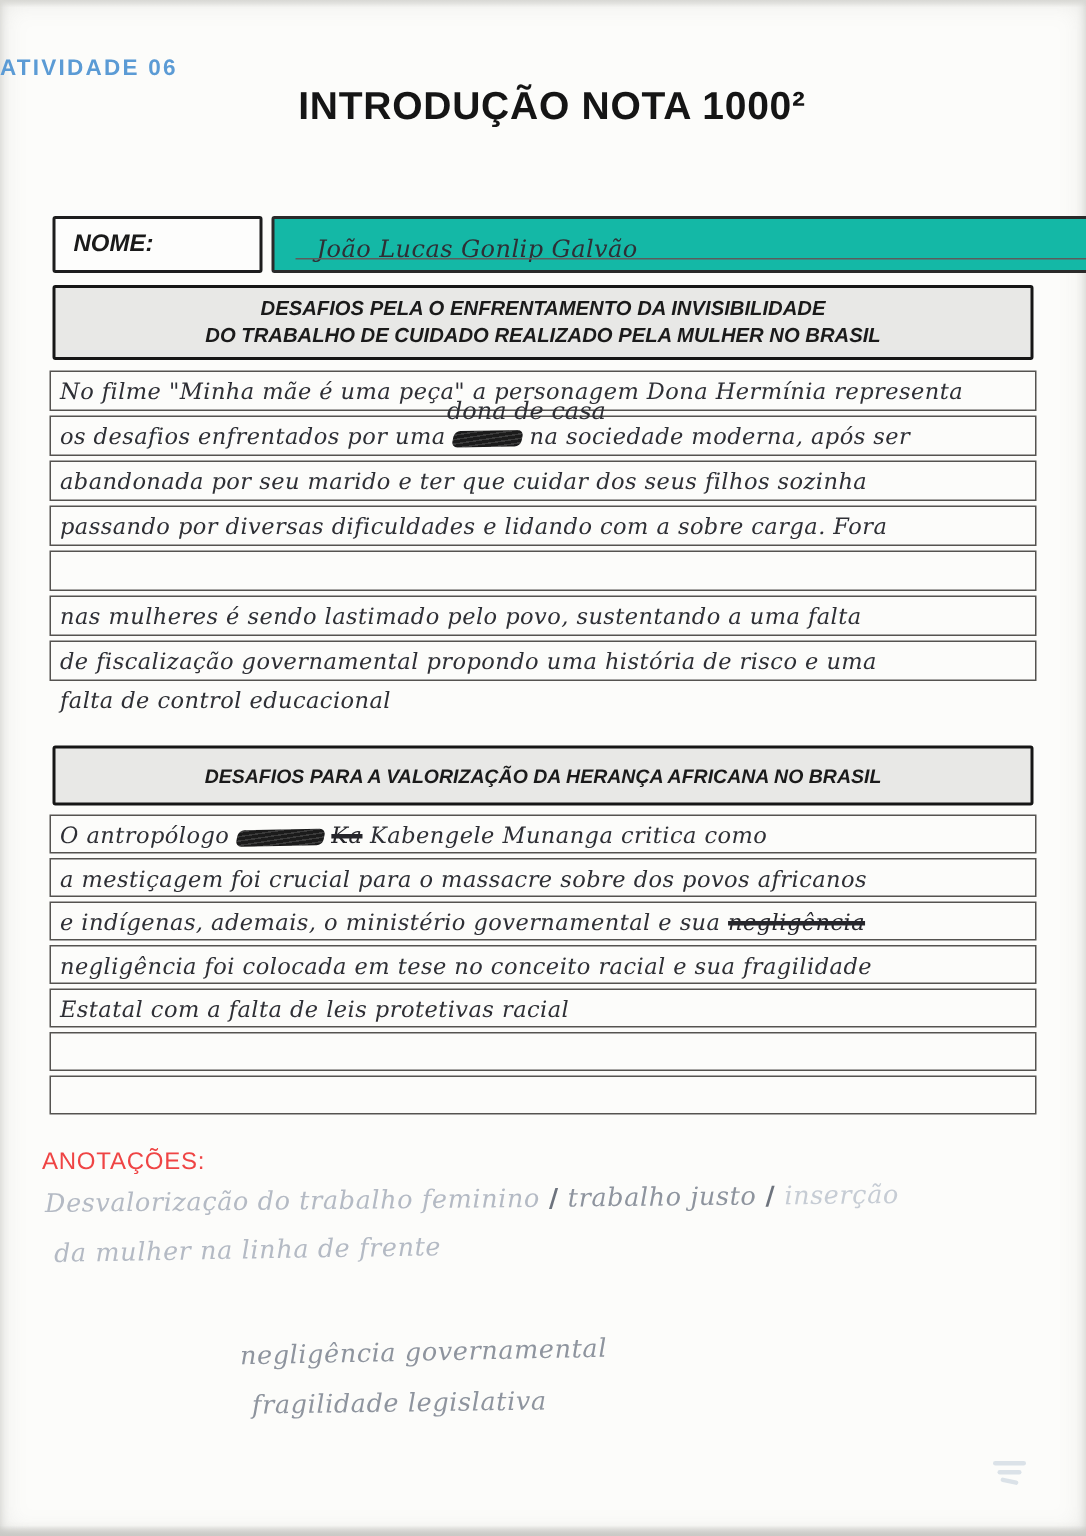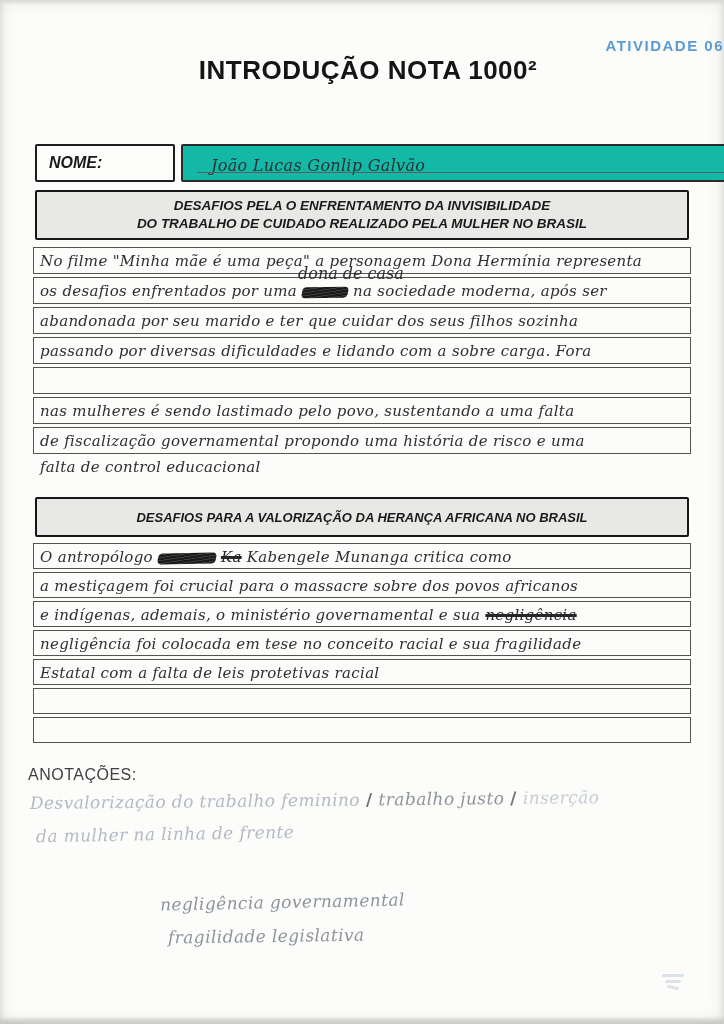--- a/index.html
+++ b/index.html
@@ -6,21 +6,21 @@
   html,body { width:724px; height:1024px; }
   body { font-family:"Liberation Sans", sans-serif; background:#e9e9e7; }
   .page {
     position:relative; width:724px; height:1024px; background:#fcfcfa;
     overflow:hidden;
     box-shadow: inset 0 0 18px rgba(120,120,115,.18), inset 0 -3px 6px rgba(100,100,95,.25);
   }
   .scan-edge-top { position:absolute; left:0; top:0; width:100%; height:5px; background:linear-gradient(#d8d8d4, rgba(216,216,212,0)); }
   .scan-edge-bottom { position:absolute; left:0; bottom:0; width:100%; height:7px; background:linear-gradient(rgba(200,200,196,0), #c9c9c5); }
 
-  .activity-label { position:absolute; top:37px; left:0; width:100%; text-align:right;
+  .activity-label { position:absolute; top:37px; left:0; width:100%; text-align:left;
     font-weight:bold; font-size:15px; letter-spacing:1.5px; color:#5b9bd5; }
   .page-title { position:absolute; top:55px; left:0; width:100%; text-align:center;
     font-weight:bold; font-size:26px; letter-spacing:.5px; color:#151515;padding-left:12px; }
 
   .name-label-box { position:absolute; left:35px; top:144px; width:140px; height:38px;
     border:2px solid #1d1d1d; border-radius:2px; display:flex; align-items:center; padding-left:12px;
     font-weight:bold; font-style:italic; font-size:16px; color:#1a1a1a; background:#fdfdfc; }
   .name-value-box { position:absolute; left:181px; top:144px; width:564px; height:38px;
     border:2px solid #2a2a2a; border-radius:2px; background:#14b8a6; }
   .name-underline { position:absolute; left:14px; right:5px; bottom:7px; height:1px; background:#5c5c5c; }
@@ -43,21 +43,21 @@
   .scribble { display:inline-block; width:46px; height:11px; vertical-align:middle;
     background:repeating-linear-gradient(-8deg, #1b1b1b 0 2px, #3b3b3b 2px 3px);
     border-radius:4px; transform:skewX(-12deg) rotate(-1deg); margin:0 5px; }
   .scribble.wide { width:58px; }
   .scratched { position:relative; text-decoration:line-through; text-decoration-thickness:3px;
     color:#26262b;text-align:center; }
   .insert-note { position:absolute; font-family:"DejaVu Serif", serif; font-style:italic;
     font-size:16px; color:#2e2f35; white-space:nowrap; }
 
   .annotations-label { position:absolute; left:28px; top:766px; font-size:16px;
-    letter-spacing:.5px; color:#404040; }
+    letter-spacing:.5px; color:#ef4444; }
   .pencil { font-family:"DejaVu Serif", serif; font-style:italic; white-space:nowrap;
     color:#b4bac4; font-size:17px; letter-spacing:.4px; }
   .pencil.dark { color:#8e949e; }
   .pencil-l1 { position:absolute; left:30px; top:790px; transform:rotate(-.6deg); }
   .pencil-l2 { position:absolute; left:36px; top:824px; transform:rotate(-1deg); }
   .pencil-n1 { position:absolute; left:160px; top:892px; transform:rotate(-1.2deg); }
   .pencil-n2 { position:absolute; left:168px; top:926px; transform:rotate(-.8deg); }
   .pencil-sep { color:#6d737d; font-style:normal; font-weight:bold; padding:0 6px; }
 
   .stamp-watermark { position:absolute; left:656px; top:960px; width:34px; height:42px;

